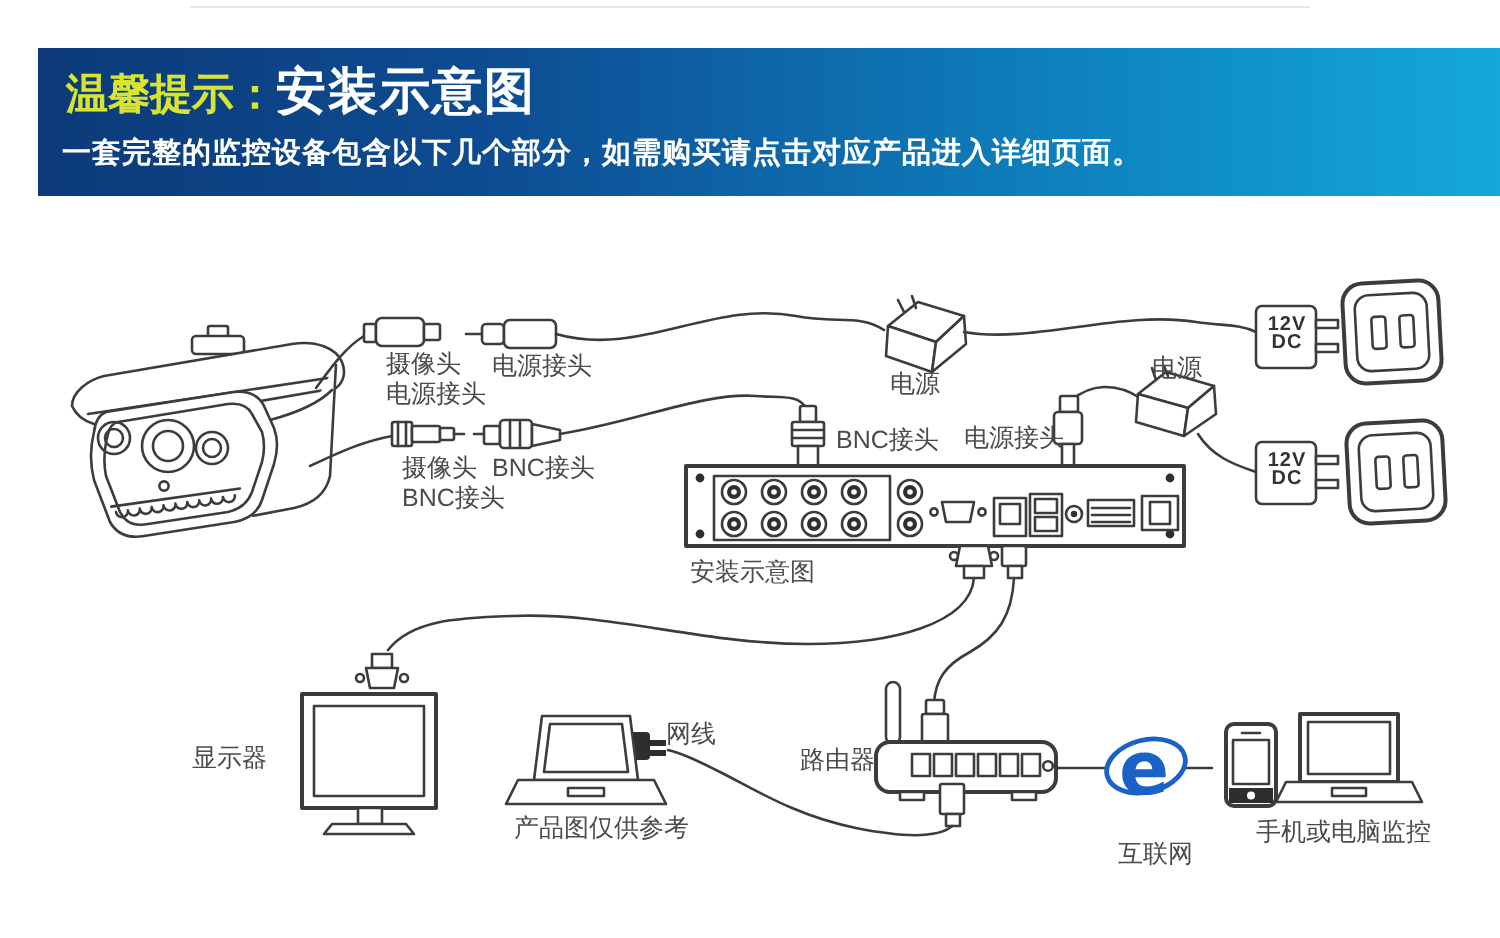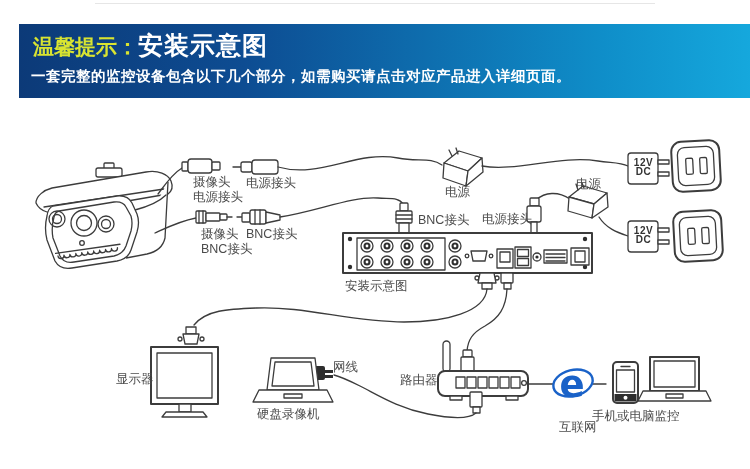--- a/index.html
+++ b/index.html
@@ -297,19 +297,19 @@
   <div class="lbl" style="left:482px;top:212px">电源接头</div>
   <div class="psu" style="left:629px;top:159px">
     <span style="display:block">12V</span>
     <span style="display:block">DC</span>
   </div>
   <div class="psu" style="left:629px;top:227px">
     <span style="display:block">12V</span>
     <span style="display:block">DC</span>
   </div>
   <div class="lbl" style="left:345px;top:279px">安装示意图</div>
-  <div class="lbl" style="left:116px;top:372px">显示器</div>
-  <div class="lbl" style="left:257px;top:407px">硬盘录像机</div>
+  <div class="lbl" style="left:96px;top:372px">显示器</div>
+  <div class="lbl" style="left:257px;top:407px">产品图仅供参考</div>
   <div class="lbl" style="left:333px;top:360px">网线</div>
   <div class="lbl" style="left:400px;top:373px">路由器</div>
   <div class="lbl" style="left:559px;top:420px">互联网</div>
-  <div class="lbl" style="left:592px;top:409px">手机或电脑监控</div>
+  <div class="lbl" style="left:628px;top:409px">手机或电脑监控</div>
 </div>
 
 </body></html>

